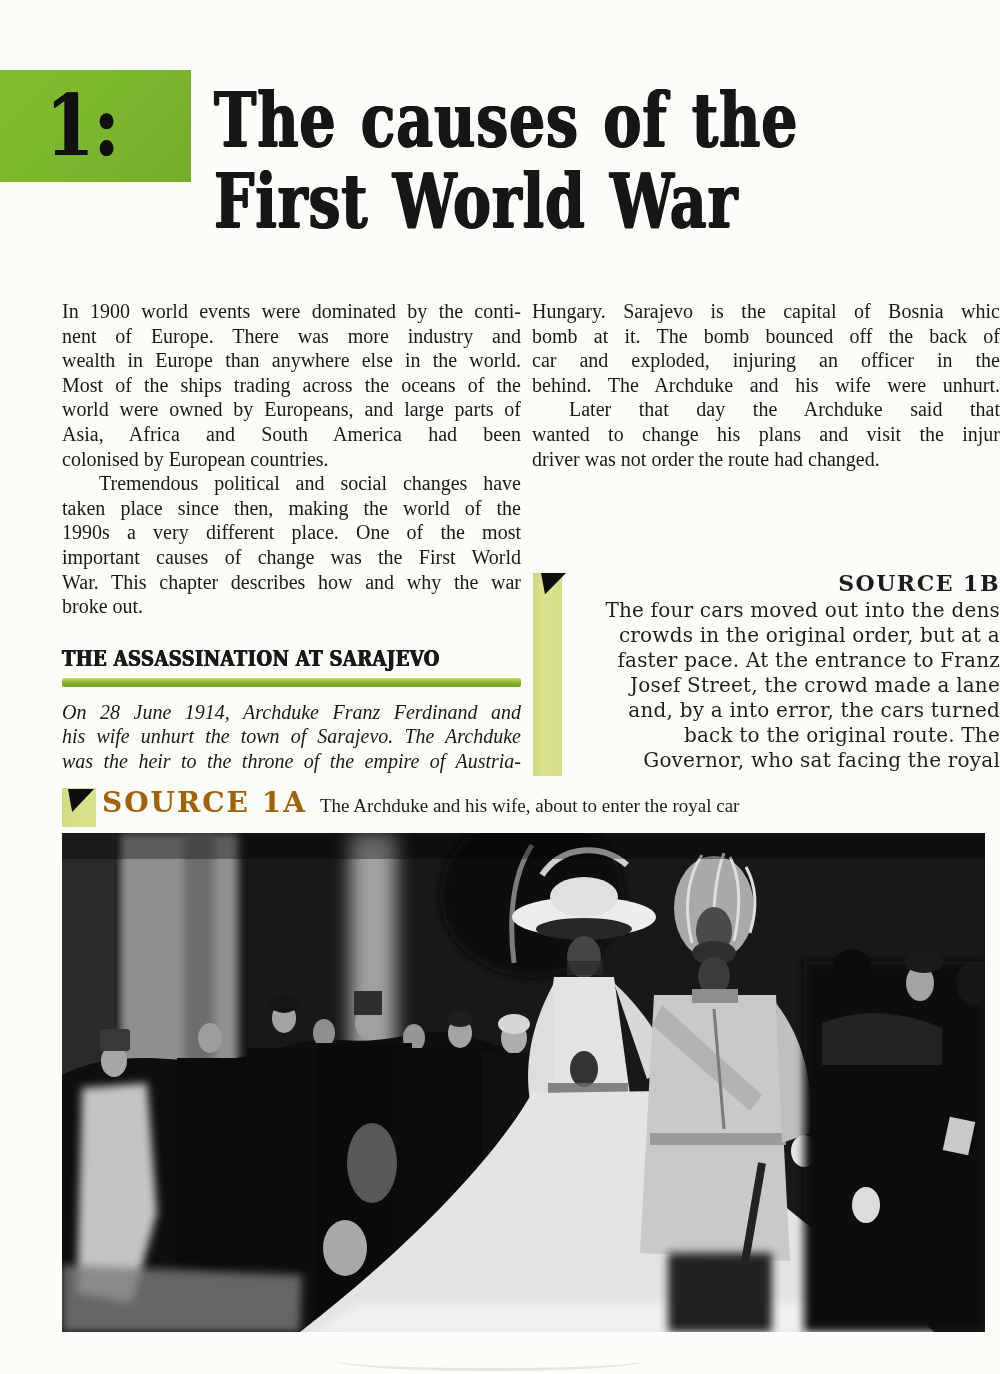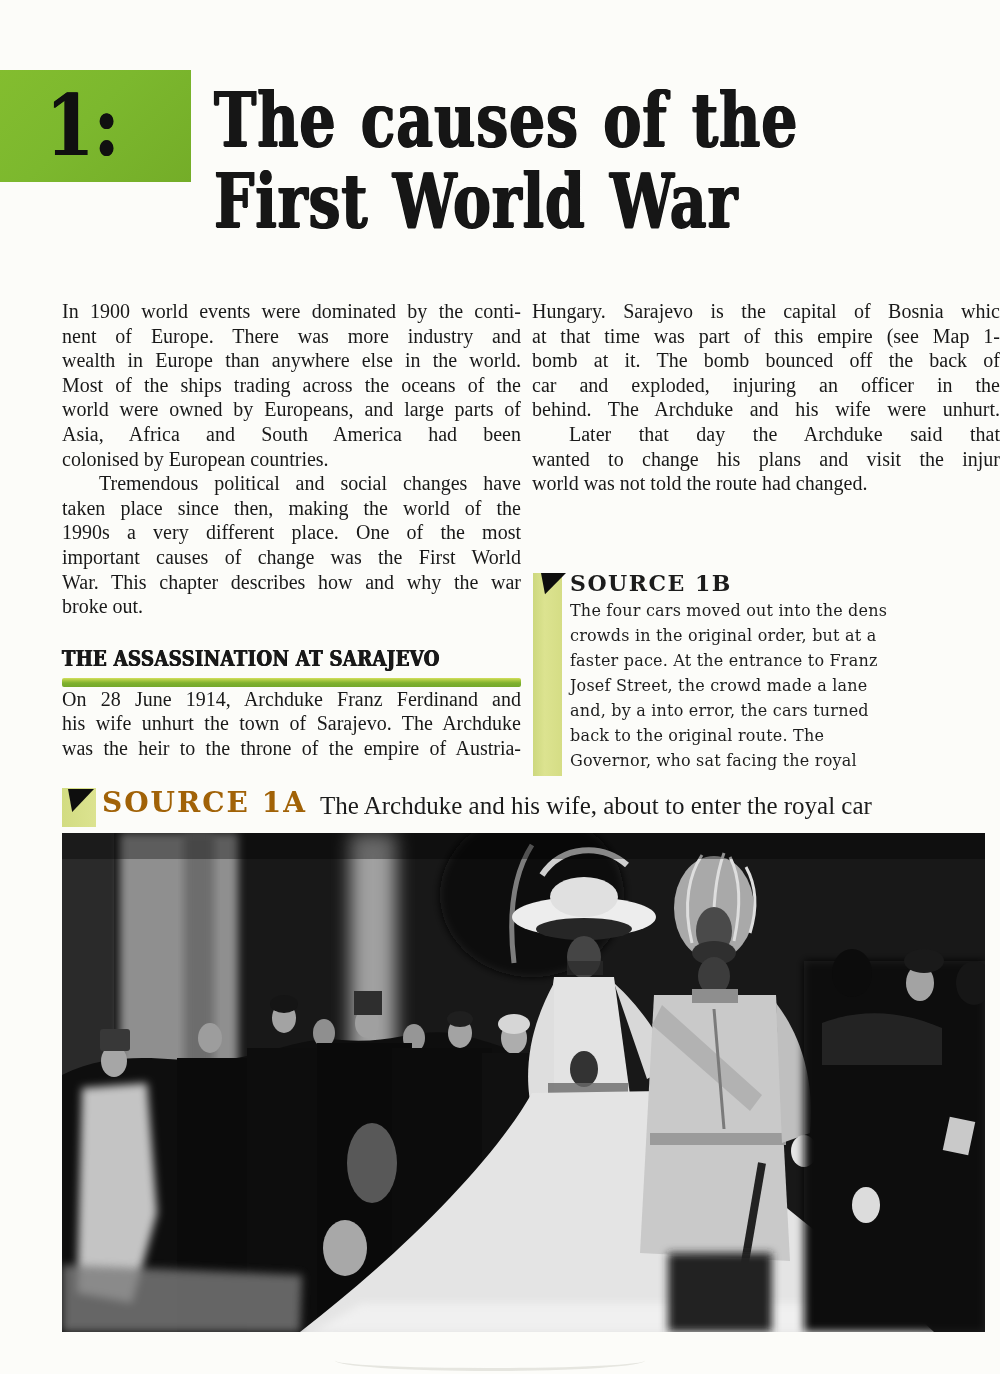--- a/index.html
+++ b/index.html
@@ -46,49 +46,49 @@
     font-family:"DejaVu Serif", serif;font-weight:bold;font-size:23px;line-height:27px;
     letter-spacing:.5px;white-space:nowrap;
     transform:scaleX(.78);transform-origin:0 50%;
     text-shadow:.6px 0 0 #111,-.6px 0 0 #111;
   }
   .sec-rule{
     margin-top:7px;height:9px;width:100%;
     background:linear-gradient(180deg,#d2df5c 0%,#a3c53e 30%,#7fb12e 55%,#74a82a 100%);
     border-radius:2px;
   }
-  .p3{}
-
-  
-  .source-1b{left:532px;top:568px;width:468px;}
+  .p3{margin-top:13px;font-style:italic;}
+
+  
+  .source-1b{left:532px;top:568px;width:468px;text-align:right;}
   .src-bar{position:absolute;left:1px;top:5px;width:29px;height:203px;
     background:linear-gradient(90deg,#cdd87e,#dce390 40%,#d5dd85);}
   .flag{position:absolute;background:#0e0e0e;clip-path:polygon(0 0,100% 0,16% 92%);}
   .flag-1b{left:9px;top:5px;width:25px;height:23px;}
   .src-head{
     margin:0 0 0 38px;font-family:"DejaVu Serif", serif;font-weight:bold;
     font-size:22px;line-height:30px;letter-spacing:1.5px;color:#1c1c1c;
   }
   .src-line{
     margin-left:38px;font-family:"DejaVu Serif", serif;
-    font-size:16px;line-height:25px;letter-spacing:.2px;color:#1e1e1e;
+    font-size:20px;line-height:25px;letter-spacing:.2px;color:#1e1e1e;
   }
 
   
   .source-1a{left:62px;top:786px;width:900px;height:42px;}
   .sq-1a{position:absolute;left:0;top:2px;width:34px;height:39px;
     background:linear-gradient(90deg,#d2dc82,#dce390);}
   .flag-1a{left:6px;top:3px;width:26px;height:25px;}
   .lbl-1a{
     position:absolute;left:40px;top:2px;
     font-family:"DejaVu Serif", serif;font-weight:bold;font-size:28px;line-height:30px;
     letter-spacing:2px;color:#a16207;white-space:nowrap;
   }
   .cap-1a{
-    position:absolute;left:258px;top:9px;font-size:25px;line-height:22px;color:#1b1b1b;
+    position:absolute;left:258px;top:9px;font-size:19px;line-height:22px;color:#1b1b1b;
     white-space:nowrap;
   }
 
   
   .photo{left:62px;top:833px;width:923px;height:499px;background:#161616;overflow:hidden;}
   .photo svg{display:block;}
 
   .bottom-arc{
     left:335px;top:1350px;width:310px;height:18px;
     border-bottom:3px solid #e4e4de;border-radius:50%;opacity:.9;
@@ -124,27 +124,26 @@
 
   <div class="p3">
     <div class="ln">On 28 June 1914, Archduke Franz Ferdinand and</div>
     <div class="ln">his wife unhurt the town of Sarajevo. The Archduke</div>
     <div class="ln">was the heir to the throne of the empire of Austria-</div>
   </div>
 </div>
 
 <div class="abs col col-right">
   <div class="ln">Hungary. Sarajevo is the capital of Bosnia whic</div>
-  <div class="ln">at that time was part of this empire (see Map 1-</div>
   <div class="ln">bomb at it. The bomb bounced off the back of</div>
   <div class="ln">car and exploded, injuring an officer in the</div>
   <div class="ln">behind. The Archduke and his wife were unhurt.</div>
   <div class="ln ind">Later that day the Archduke said that</div>
   <div class="ln">wanted to change his plans and visit the injur</div>
-  <div class="ll">world was not told the route had changed.</div>
+  <div class="ll">driver was not order the route had changed.</div>
 </div>
 
 <div class="abs source-1b">
   <div class="src-bar"></div>
   <div class="flag flag-1b"></div>
   <div class="src-head">SOURCE 1B</div>
   <div class="src-line">The four cars moved out into the dens</div>
   <div class="src-line">crowds in the original order, but at a</div>
   <div class="src-line">faster pace. At the entrance to Franz</div>
   <div class="src-line">Josef Street, the crowd made a lane</div>

